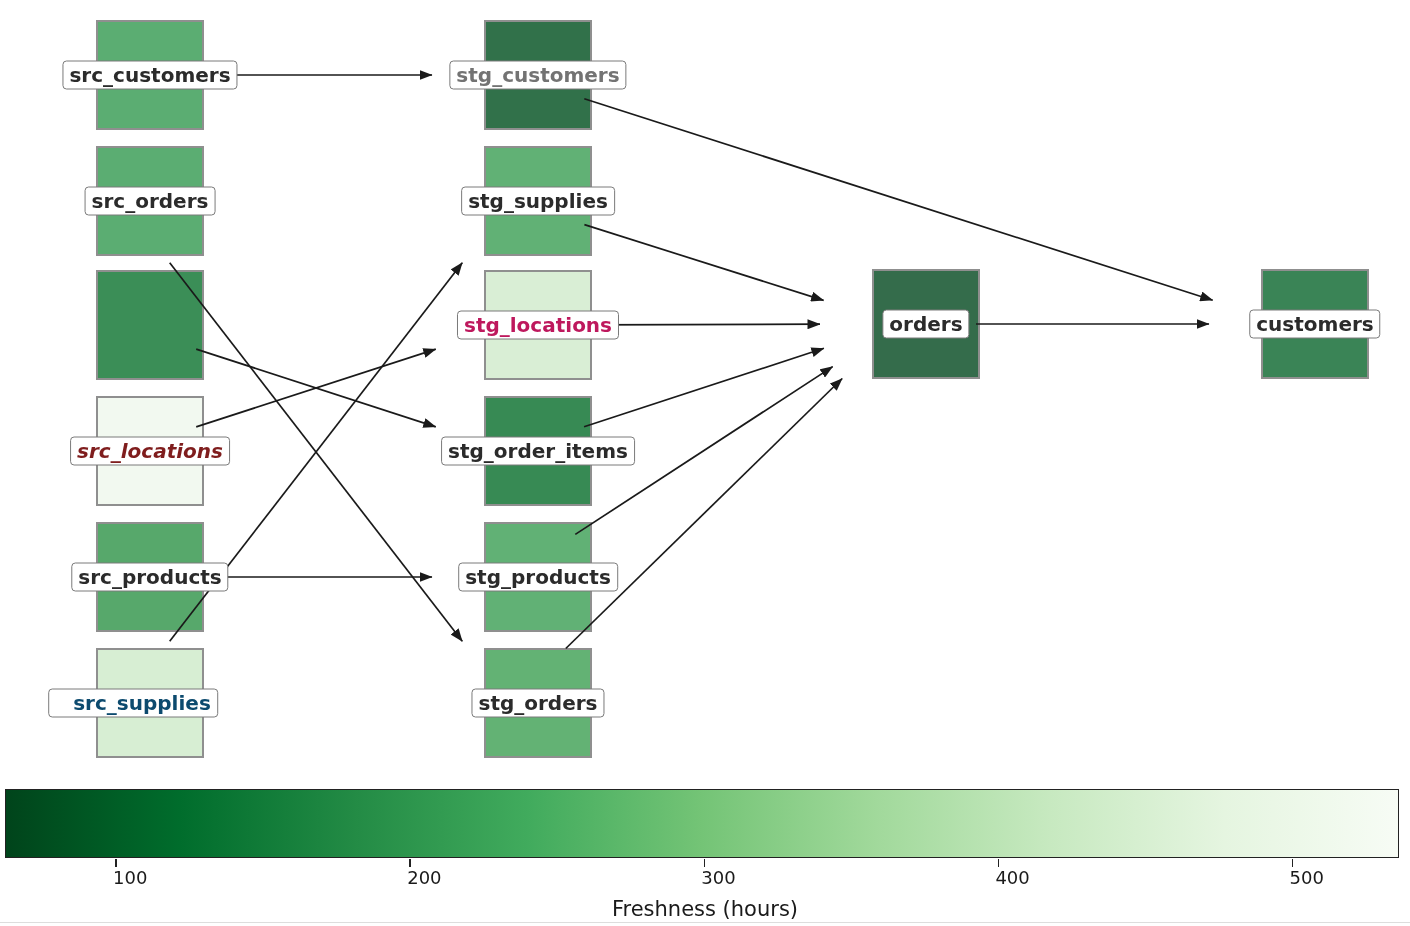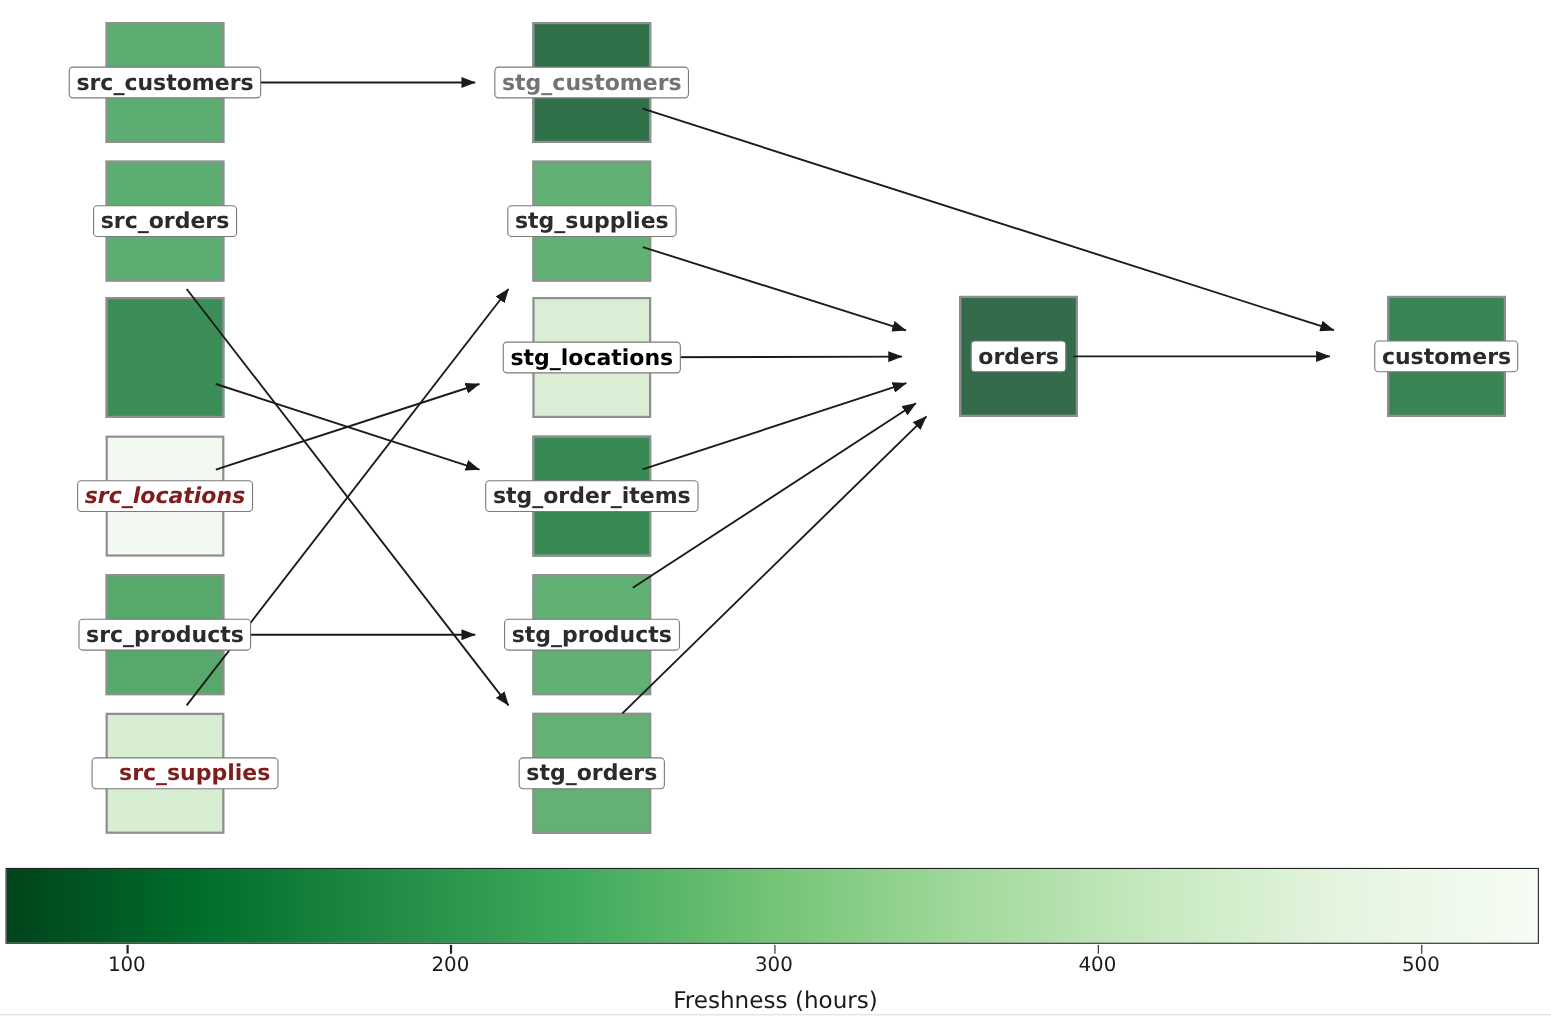--- a/index.html
+++ b/index.html
@@ -8,21 +8,21 @@
   .layer{position:absolute;left:0;top:0;width:1410px;height:926px;margin-left:28px;}
   .node-box{position:absolute;width:108px;height:110px;border:2px solid #8f8f8f;box-sizing:border-box;}
   .node-label{position:absolute;transform:translate(-50%,-50%);background:#ffffff;
               border:1.5px solid #7a7a7a;border-radius:4px;padding:1px 6px;
               font-weight:bold;font-size:20px;line-height:1.25;color:#2b2b2b;white-space:nowrap;}
   svg.edges{position:absolute;left:0;top:0;width:1410px;height:926px;}
   .cbar{position:absolute;left:5px;top:789px;width:1394px;height:69px;
         border:1.4px solid #222222;box-sizing:border-box;}
   .cbar-tick{position:absolute;top:859px;width:1.6px;height:8px;background:#222222;}
   .cbar-ticklabel{position:absolute;top:867px;transform:translateX(-50%);
-                  font-size:18px;color:#1a1a1a;}
+                  font-size:18px;color:#1a1a1a;margin-left:15px;}
   .cbar-axis-label{position:absolute;top:897px;left:0;width:1410px;text-align:center;
                    font-size:21px;color:#1a1a1a;}
   .bottom-hairline{position:absolute;top:922px;left:0;width:1410px;height:1px;background:#dddddd;}
 </style>
 </head>
 <body>
 
 <div class="figure">
 
   <div class="layer" id="nodes-layer">
@@ -63,24 +63,24 @@
         <line x1="565.8" y1="648.5" x2="842.2" y2="378.5" stroke="#1a1a1a" stroke-width="1.7" marker-end="url(#arrowhead)"></line>
         <line x1="976.0" y1="324.0" x2="1209.0" y2="324.0" stroke="#1a1a1a" stroke-width="1.7" marker-end="url(#arrowhead)"></line>
       </g>
   </svg>
 
   <div class="layer" id="labels-layer">
       <span class="node-label" style="left: 122px; top: 75px; color: rgb(43, 43, 43);">src_customers</span>
       <span class="node-label" style="left: 122px; top: 201px; color: rgb(43, 43, 43);">src_orders</span>
       <span class="node-label" style="left: 122px; top: 451px; color: #7f1d1d; font-style: italic;">src_locations</span>
       <span class="node-label" style="left: 122px; top: 577px; color: rgb(43, 43, 43);">src_products</span>
-      <span class="node-label" style="left: 140px; top: 703px; color: #7f1d1d; padding-left: 24px;">src_supplies</span>
+      <span class="node-label" style="left: 105px; top: 703px; color: #0c4a6e; padding-left: 24px;">src_supplies</span>
       <span class="node-label" style="left: 510px; top: 75px; color: #737373;">stg_customers</span>
       <span class="node-label" style="left: 510px; top: 201px; color: rgb(43, 43, 43);">stg_supplies</span>
-      <span class="node-label" style="left: 510px; top: 325px; color: #000000;">stg_locations</span>
+      <span class="node-label" style="left: 510px; top: 325px; color: #be185d;">stg_locations</span>
       <span class="node-label" style="left: 510px; top: 451px; color: rgb(43, 43, 43);">stg_order_items</span>
       <span class="node-label" style="left: 510px; top: 577px; color: rgb(43, 43, 43);">stg_products</span>
       <span class="node-label" style="left: 510px; top: 703px; color: rgb(43, 43, 43);">stg_orders</span>
       <span class="node-label" style="left: 898px; top: 324px; color: rgb(43, 43, 43);">orders</span>
       <span class="node-label" style="left: 1287px; top: 324px; color: rgb(43, 43, 43);">customers</span>
     </div>
 
   <div class="cbar" id="colorbar" style="background: linear-gradient(to right, rgb(0, 68, 27), rgb(0, 109, 44), rgb(35, 139, 69), rgb(65, 171, 93), rgb(116, 196, 118), rgb(161, 217, 155), rgb(199, 233, 192), rgb(229, 245, 224), rgb(247, 252, 245));"></div>
   <div class="layer" id="cbar-ticks-layer" style="height:0;">
       <div class="cbar-tick" style="left: 87.3px;"></div>

